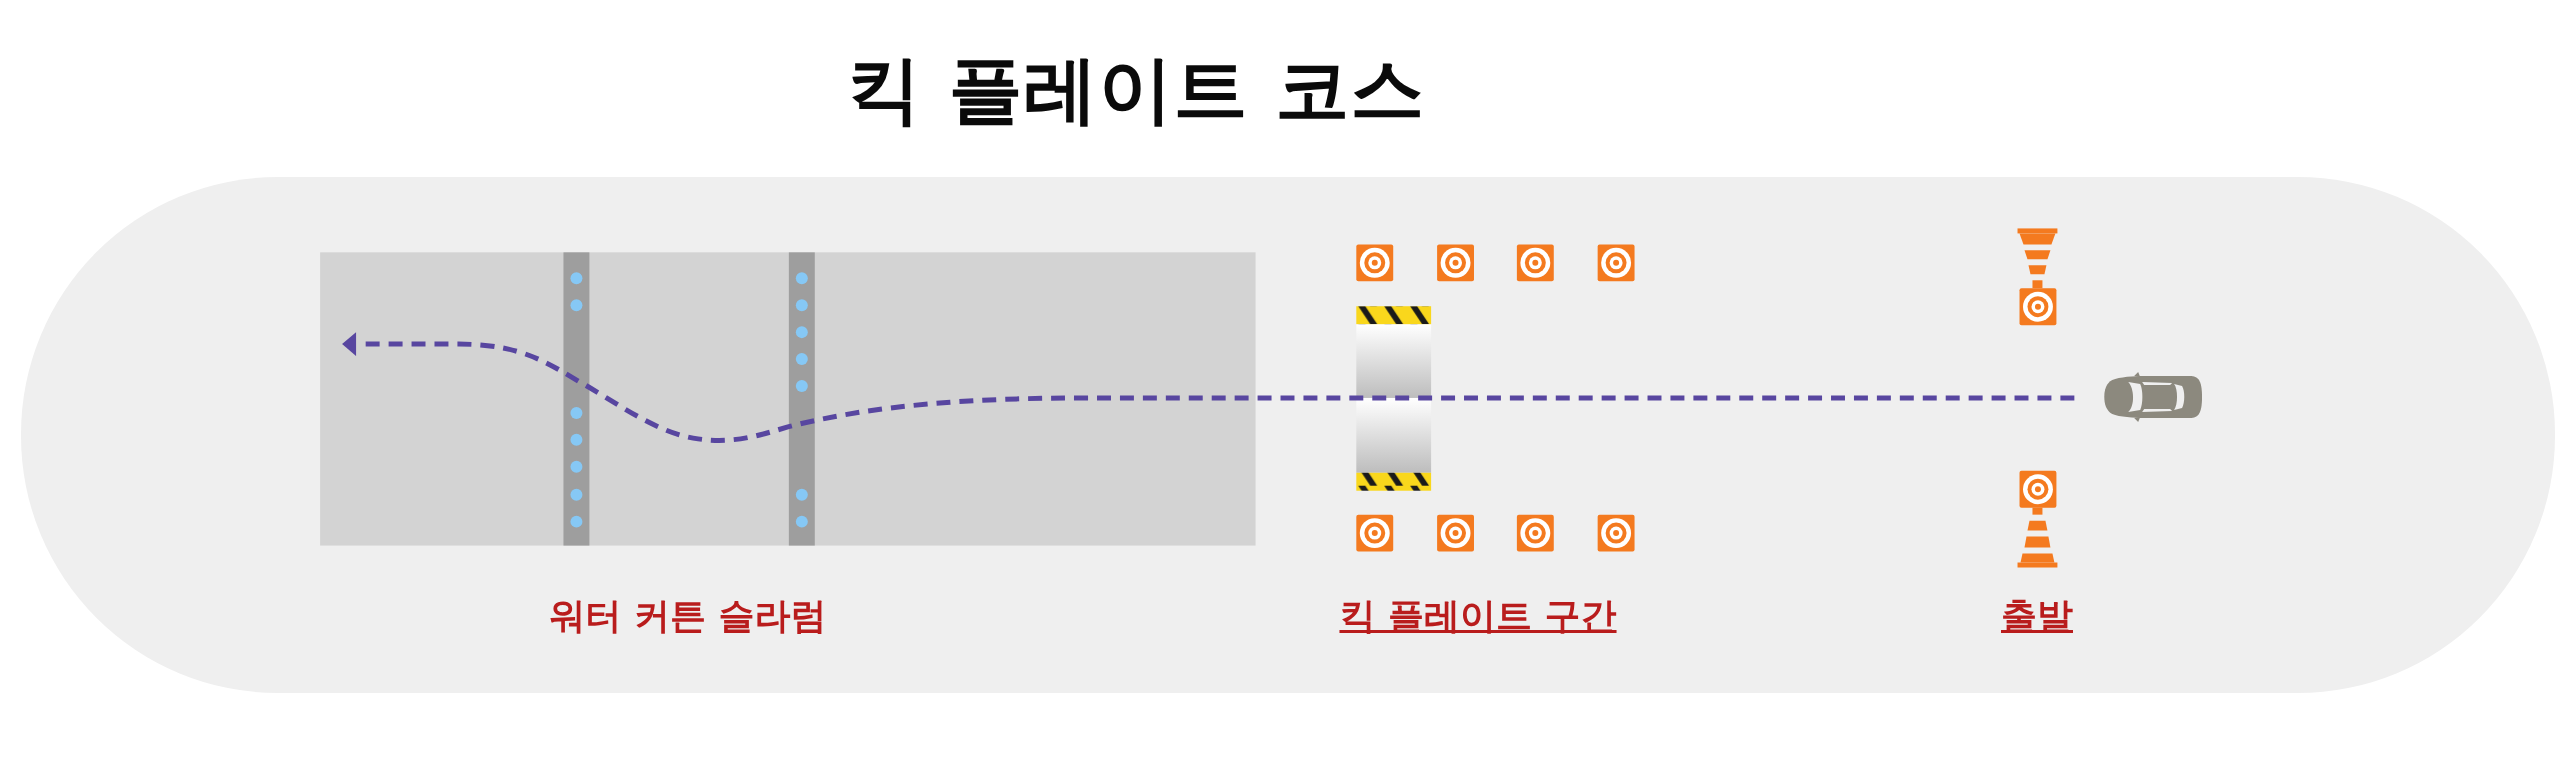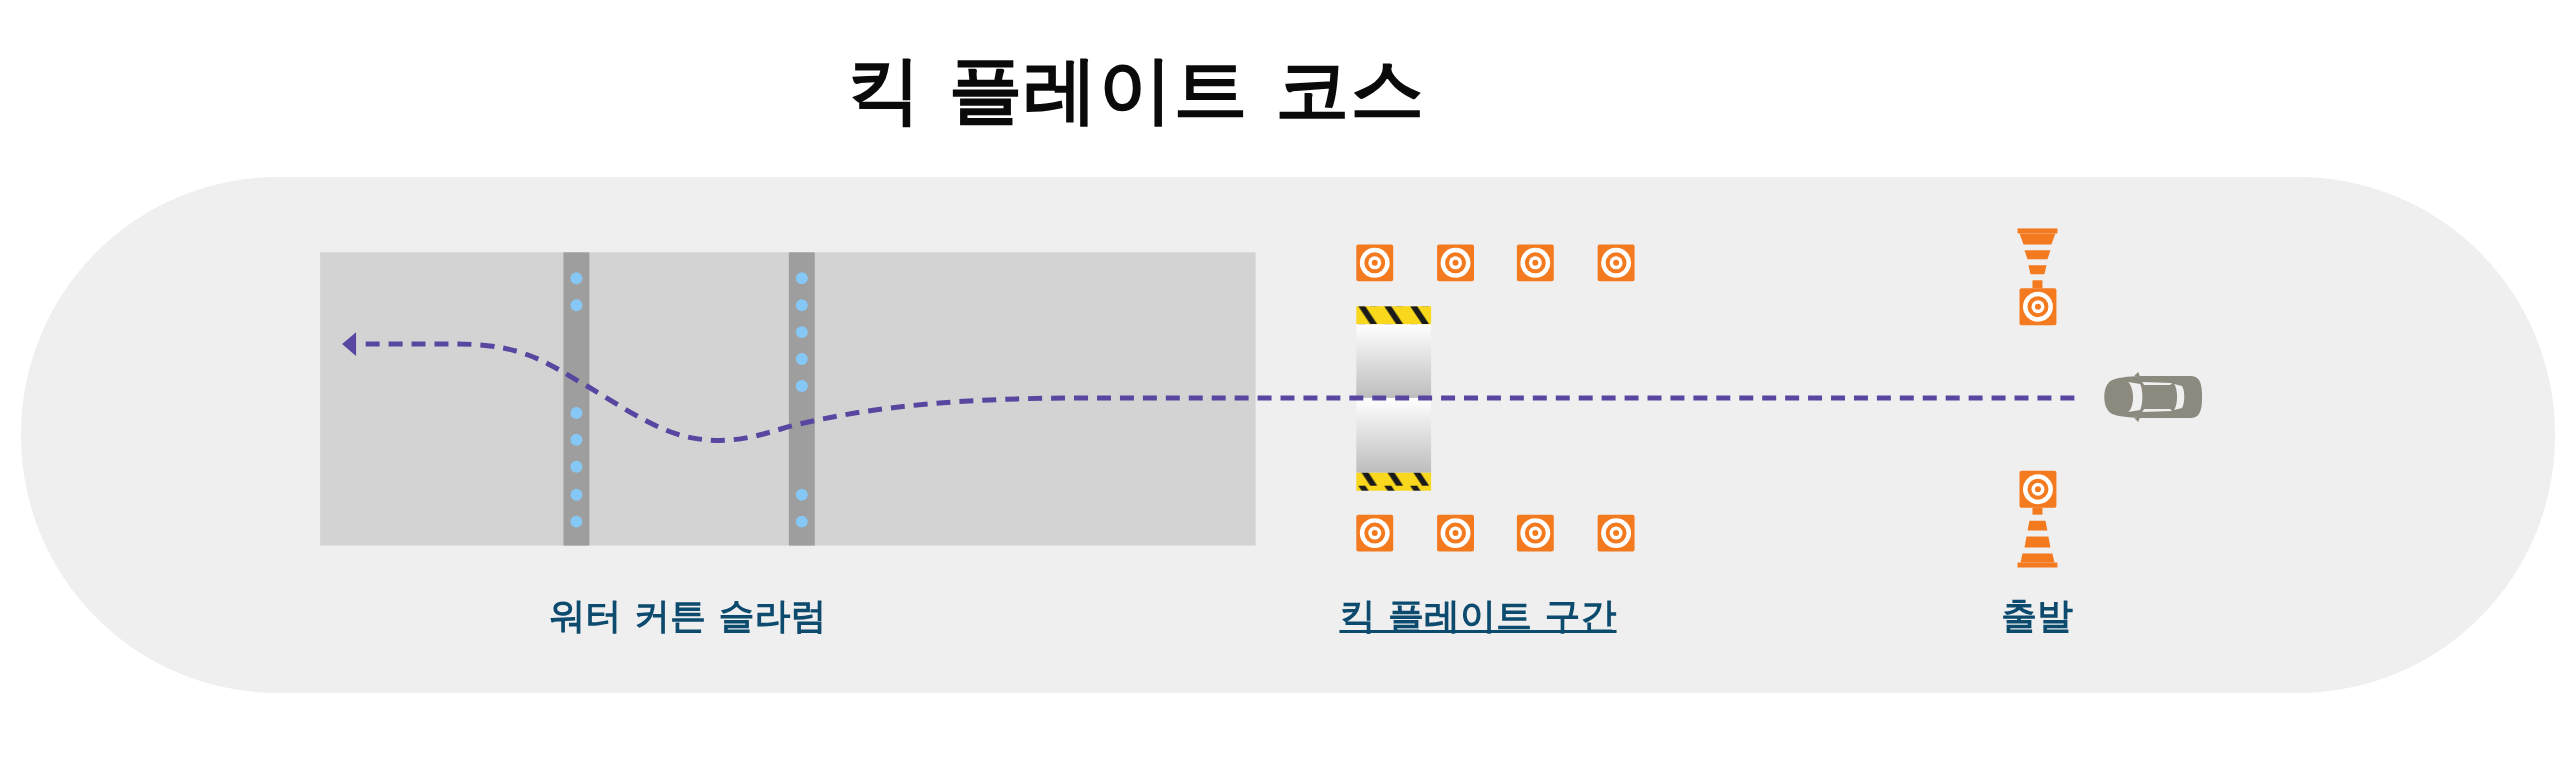--- a/index.html
+++ b/index.html
@@ -40,21 +40,21 @@
       left: 0;
       top: 0;
       width: 2576px;
       height: 769px;
     }
     .label {
       position: absolute;
       top: 594px;
       font-size: 36px;
       font-weight: bold;
-      color: #0c4a6e;
+      color: #b91c1c;
       white-space: nowrap;
       transform: translateX(-50%);
       line-height: 1.2;
     }
   </style>
 </head>
 <body>
 
 <div class="title">킥 플레이트 코스</div>
 
@@ -160,14 +160,14 @@
     <path d="M 70 8 C 74 13, 74 29, 70 34 L 78 32 C 81 27, 81 15, 78 10 Z" fill="#efefef"></path>
     <path d="M 38 6 L 68 7 L 66 9 L 40 9 Z" fill="#efefef"></path>
     <path d="M 38 36 L 68 35 L 66 33 L 40 33 Z" fill="#efefef"></path>
     <polygon points="30,0 34,-4 36,1" fill="#8c897e"></polygon>
     <polygon points="30,42 34,46 36,41" fill="#8c897e"></polygon>
   </g>
 </svg>
 
 <div class="label" style="left:688px;">워터 커튼 슬라럼</div>
 <div class="label" style="left:1478px;text-decoration:underline;">킥 플레이트 구간</div>
-<div class="label" style="left:2037px;">출발</div>
+<div class="label" style="left:2037px;text-decoration:underline;">출발</div>
 
 
 </body></html>

